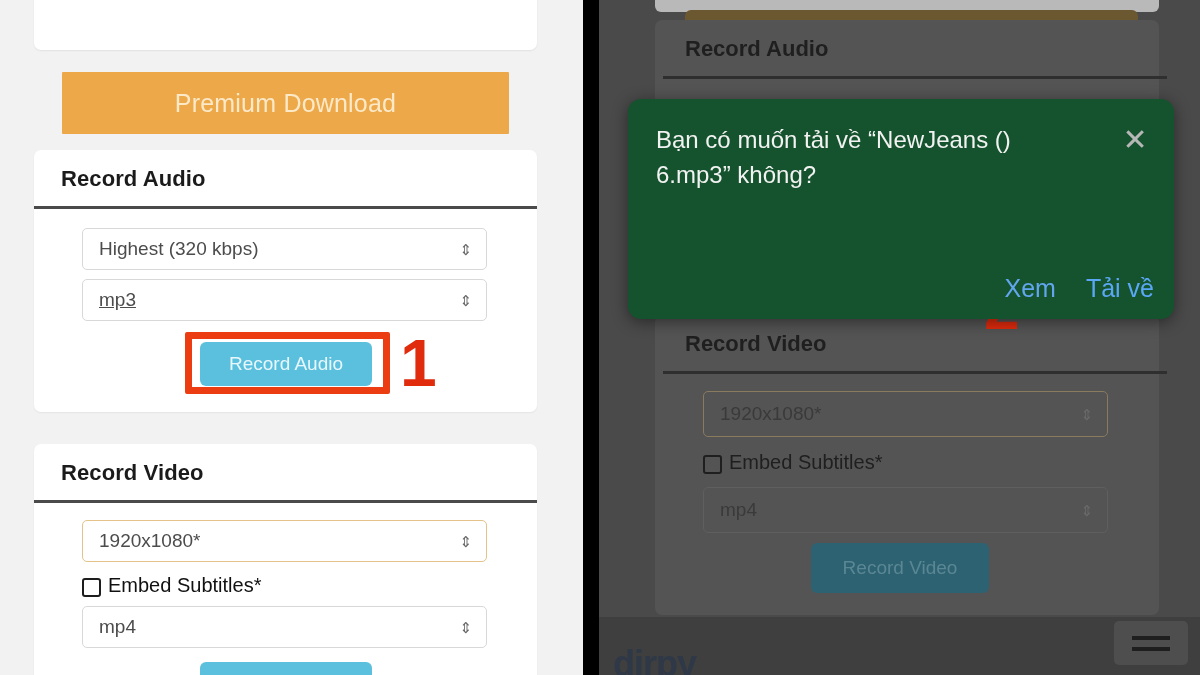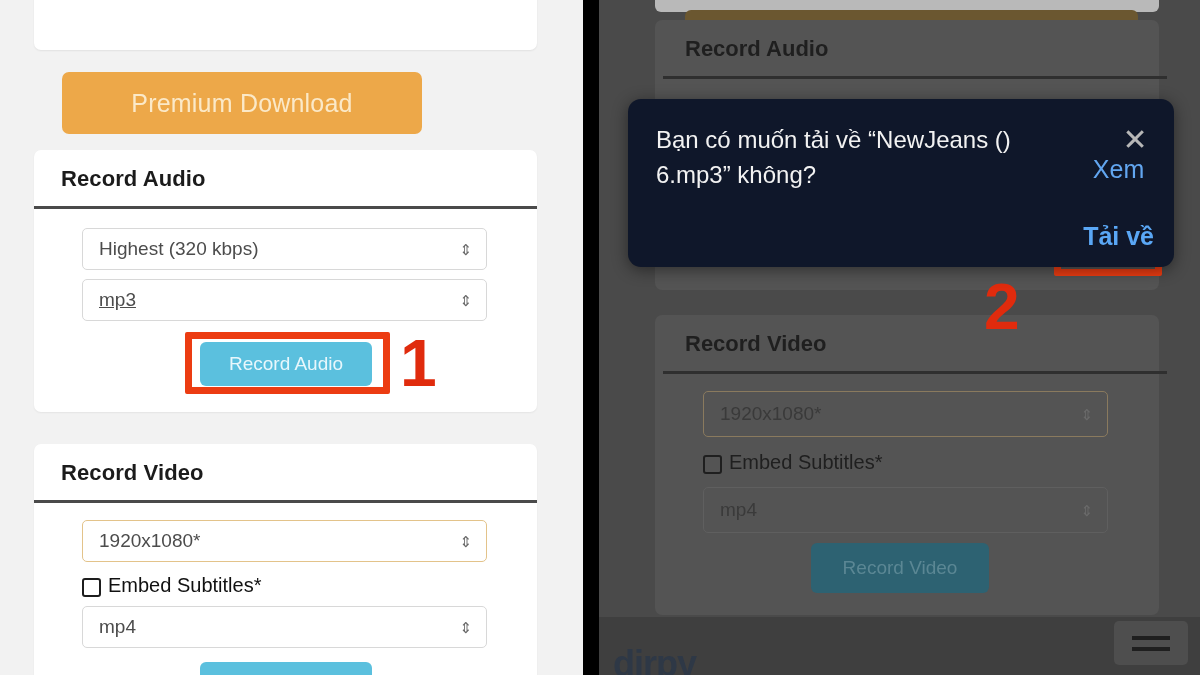--- a/index.html
+++ b/index.html
@@ -39,24 +39,24 @@
     left: 0; top: -40px;
     width: 503px; height: 90px;
     background: #ffffff;
     border-radius: 7px;
     box-shadow: 0 1px 2px rgba(0,0,0,0.07);
   }
 
   .premium-btn {
     position: absolute;
     left: 28px; top: 72px;
-    width: 360px; height: 62px;
+    width: 447px; height: 62px;
     background: #eda849;
     border: none;
-    border-radius: 7px;
+    border-radius: 1px;
     color: #fbe9c8;
     font-size: 25px;
     font-weight: 400;
     letter-spacing: .2px;
     cursor: pointer;
     font-family: "Liberation Sans", sans-serif;
   }
 
   
   .card-audio {
@@ -289,22 +289,22 @@
     align-items: center;
     gap: 7px;
     cursor: pointer;
   }
   .r-menu i { display: block; width: 38px; height: 4px; background: #1f1f1f; }
 
   
   .dialog {
     position: absolute;
     left: 29px; top: 99px;
-    width: 546px; height: 168px;
-    background: #0f172a;
+    width: 546px; height: 220px;
+    background: #14532d;
     border-radius: 13px;
     z-index: 20;
     box-shadow: 0 3px 16px rgba(0,0,0,0.45);
   }
   .dlg-text {
     position: absolute;
     left: 28px; top: 24px;
     width: 420px;
     font-size: 24px;
     line-height: 1.45;
@@ -320,27 +320,26 @@
     line-height: 30px;
     text-align: center;
     cursor: pointer;
     font-family: "Liberation Sans", sans-serif;
   }
   .dlg-actions {
     position: absolute;
     right: 20px; bottom: 16px;
     display: flex;
     align-items: center;
-    gap: 38px;
-    flex-direction: column;
+    gap: 30px;
   }
   .dlg-btn {
     color: #5aa7f5;
     font-size: 25px;
-    font-weight: bold;
+    font-weight: normal;
     cursor: pointer;
     font-family: "Liberation Sans", sans-serif;
     white-space: nowrap;
   }
   .dlg-btn.plain { font-weight: normal; color: #62a6f0; }
 </style>
 </head>
 <body>
 
 <div class="screen">

